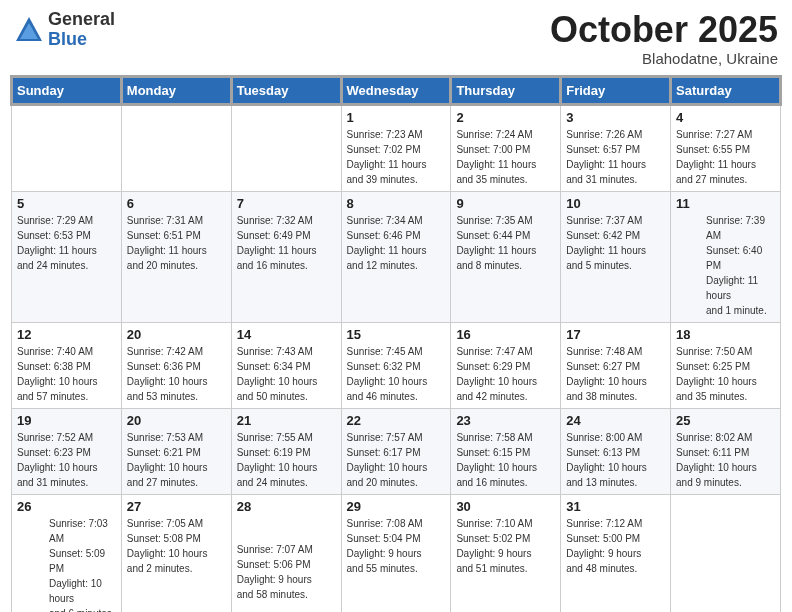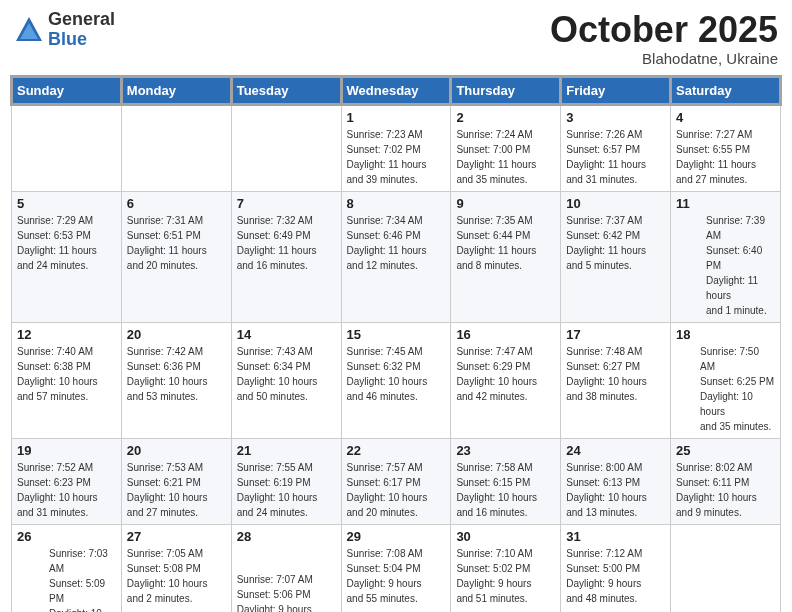--- a/index.html
+++ b/index.html
@@ -255,21 +255,21 @@
         </td>
         <td>
           <span class="day-num">17</span>
           <div class="day-info" style="white-space: pre-line;">Sunrise: 7:48 AM
 Sunset: 6:27 PM
 Daylight: 10 hours
 and 38 minutes.</div>
         </td>
         <td>
           <span class="day-num">18</span>
-          <div class="day-info" style="white-space: pre-line; margin-left: 24px;">Sunrise: 7:50 AM
+          <div class="day-info" style="white-space: pre-line;">Sunrise: 7:50 AM
 Sunset: 6:25 PM
 Daylight: 10 hours
 and 35 minutes.</div>
         </td>
       </tr>
       <tr>
         <td>
           <span class="day-num">19</span>
           <div class="day-info" style="white-space: pre-line;">Sunrise: 7:52 AM
 Sunset: 6:23 PM

